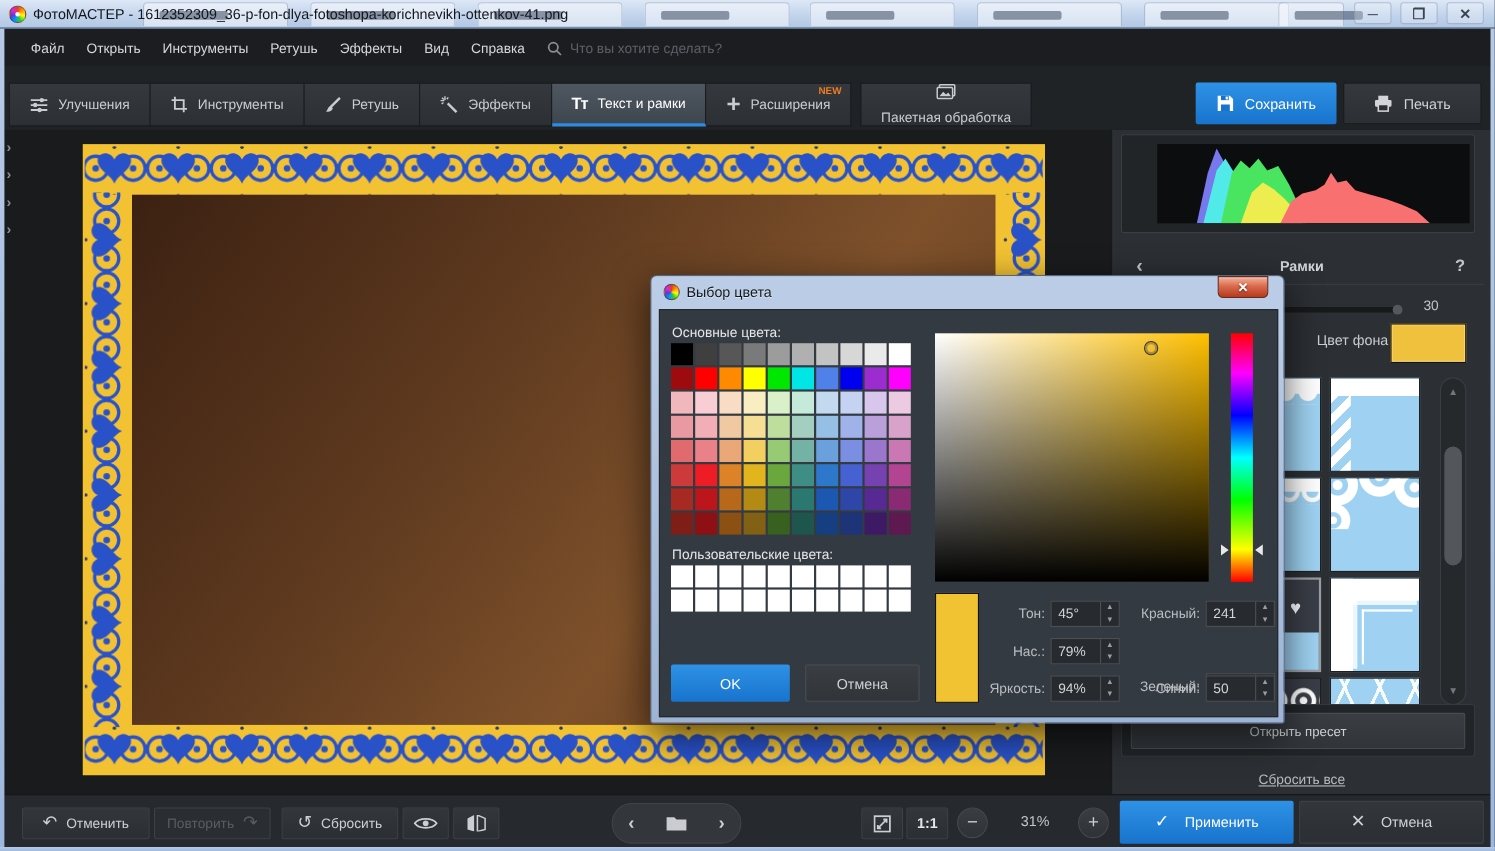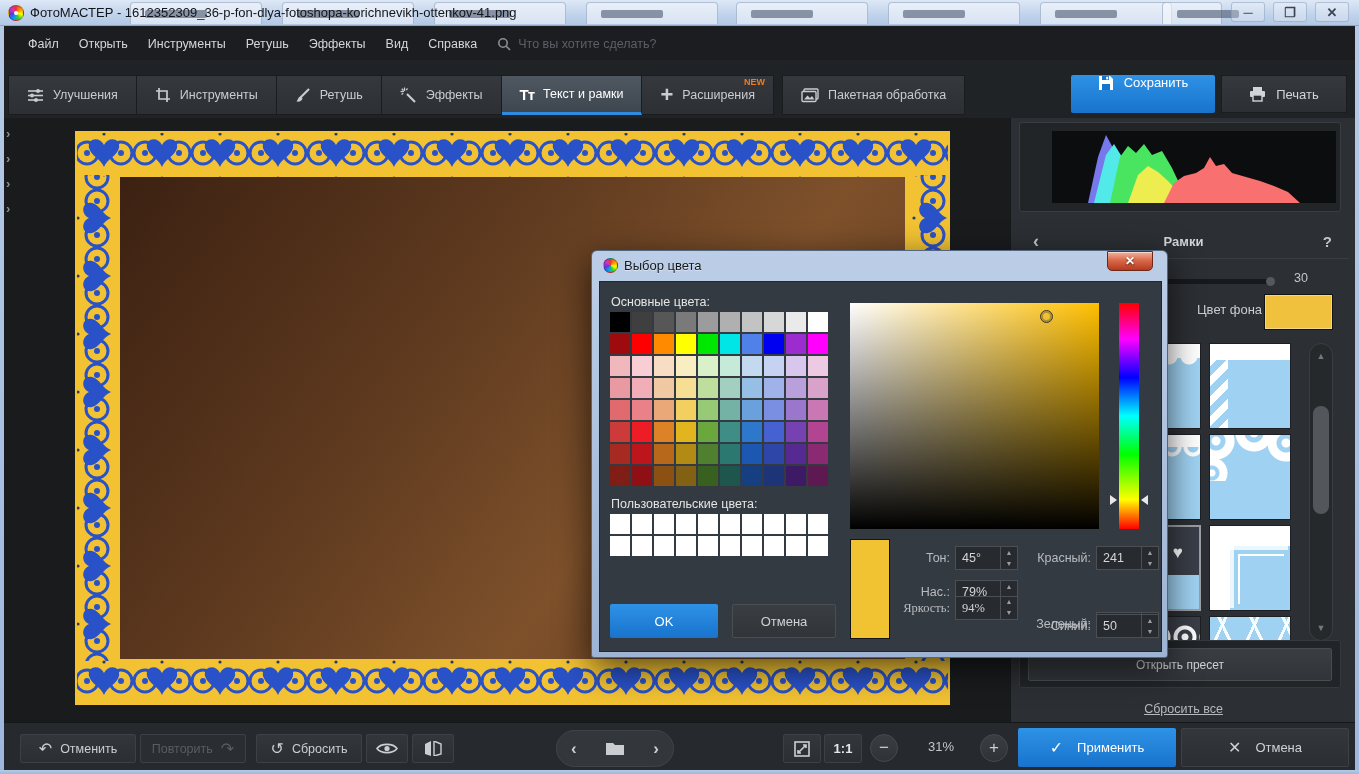--- a/index.html
+++ b/index.html
@@ -33,27 +33,27 @@
 
   
   .tabbar { position:absolute; left:4px; top:60px; width:1351px; height:58px; background:#202326; z-index:20;}
   .tabstrip { position:absolute; left:4px; top:15px; height:40px; display:flex; }
   .tab { position:relative; height:40px; display:flex; align-items:center; justify-content:center; gap:9px;
     background:linear-gradient(#35383c,#2c2f33); border:1px solid #1a1c1e; border-left:none;
     color:#c9ccd0; font-size:12.5px; padding:0 18px; cursor:pointer; }
   .tab:first-child { border-left:1px solid #1a1c1e; }
   .tab.active { background:linear-gradient(#4f5861,#3e474f); color:#fff; border-bottom:3px solid #2f8be0; }
   .tab .badge { position:absolute; top:1px; right:8px; color:#f07c1e; font-size:9px; font-weight:bold; }
-  .tab.gap { margin-left:8px; border-left:1px solid #1a1c1e; }
+  .tab.gap { margin-left:8px; border-left:1px solid #1a1c1e;flex-direction:column; }
   .icon-svg { display:block; }
   .tt-glyph { font-weight:bold; font-size:15px; color:inherit; letter-spacing:-1px;}
   .plus-glyph { font-size:22px; font-weight:bold; line-height:14px; }
   .top-actions { position:absolute; right:8px; top:15px; display:flex; gap:6px; }
-  .btn-save { width:144px; height:38px; background:linear-gradient(#2e92e6,#1873cc); color:#fff;
-    display:flex; justify-content:center; gap:10px; font-size:13px; cursor:pointer; border-radius:2px;}
+  .btn-save { width:128px; height:38px; background:linear-gradient(#2e92e6,#1873cc); color:#fff;
+    display:flex; align-items:center; justify-content:center; gap:10px; font-size:13px; cursor:pointer; border-radius:2px;}
   .btn-print { width:126px; height:38px; background:linear-gradient(#35383c,#2c2f33); border:1px solid #1a1c1e;
     color:#d2d4d7; display:flex; align-items:center; justify-content:center; gap:10px; font-size:13px; cursor:pointer; border-radius:2px;}
 
   
   .canvas { position:absolute; left:4px; top:118px; width:1006px; height:604px; background:#191B1D; z-index:5;}
   .chevron-col { position:absolute; left:2px; top:8px; display:flex; flex-direction:column; gap:10px; }
   .chevron-col span { color:#8b9096; font-size:13px; font-weight:bold; cursor:pointer; }
   .photo { position:absolute; left:71px; top:13px; }
 
   .sidebar { position:absolute; left:1010px; top:118px; width:345px; height:604px; background:#2C2F33; z-index:10;
@@ -601,21 +601,21 @@
       <div class="field-row" style="left:254px;top:298px;">
         <div class="field-label" style="width:96px;">Нас.:</div>
         <div class="spinbox">
           <div class="spin-val">79%</div>
           <div class="spin-arrows">
               <span>▲</span>
               <span>▼</span>
             </div>
         </div>
       </div>
-      <div class="field-row" style="left:254px;top:314px;font-family:Liberation Serif, serif;">
+      <div class="field-row" style="left:254px;top:332px;">
         <div class="field-label" style="width:96px;">Яркость:</div>
         <div class="spinbox">
           <div class="spin-val">94%</div>
           <div class="spin-arrows">
               <span>▲</span>
               <span>▼</span>
             </div>
         </div>
       </div>
       <div class="field-row" style="left:415px;top:264px;">

